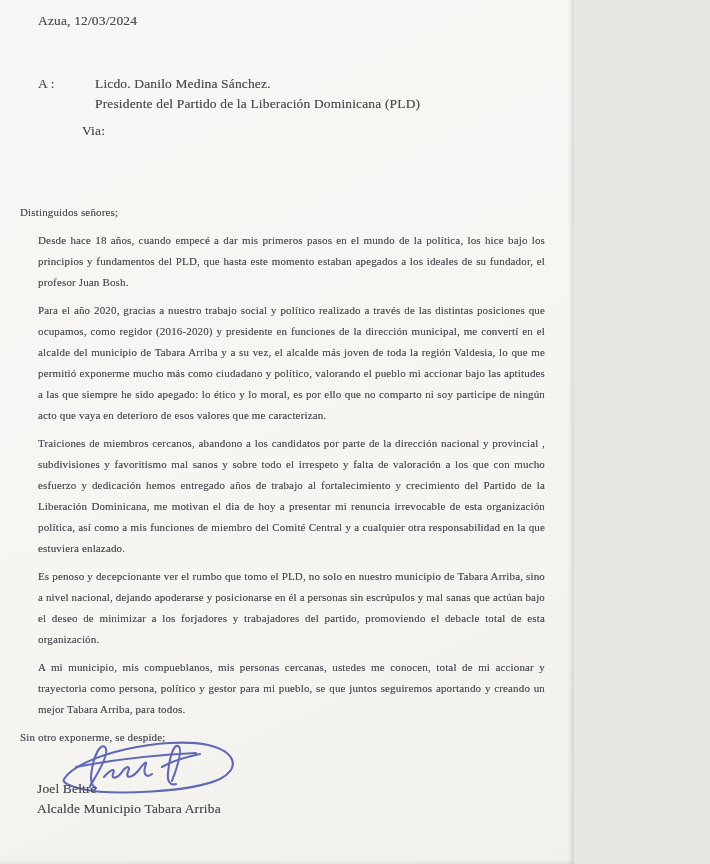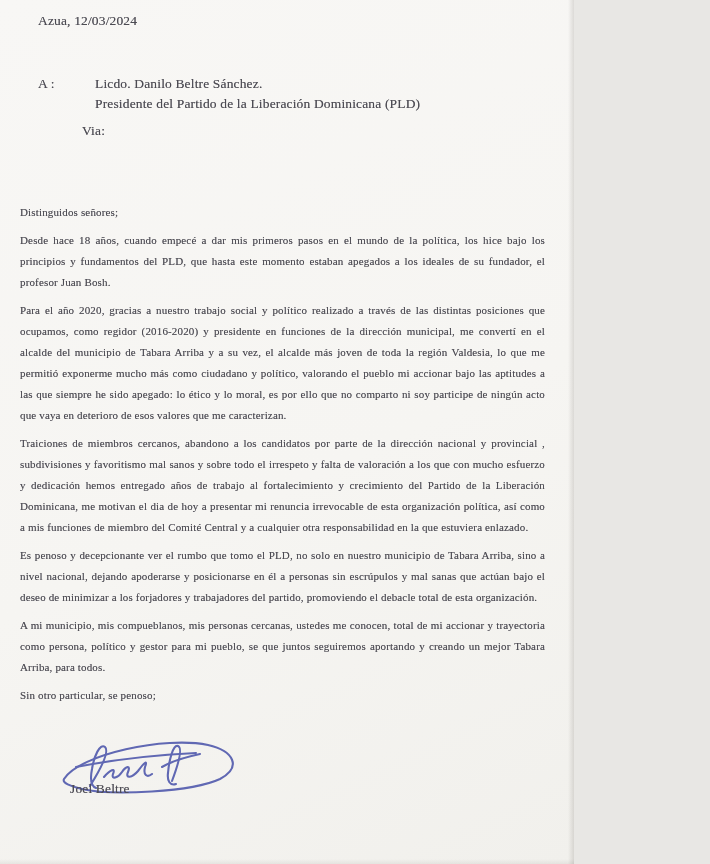--- a/index.html
+++ b/index.html
@@ -54,83 +54,83 @@
   .body-block {
     position: absolute;
     top: 202px;
     left: 20px;
     right: 29px;
     font-size: 11px;
     line-height: 21px;
   }
   .salutation { margin: 0 0 7px 0; }
   .para {
-    margin: 0 0 7px 0;
+    margin: 0 0 7px 18px;
     text-align: justify;
     text-justify: inter-word;
   }
   .closing { margin: 0; }
   .signature-svg {
     position: absolute;
     left: 50px;
     top: 734px;
     width: 195px;
     height: 62px;
   }
   .sig-block {
     position: absolute;
     left: 37px;
     top: 779px;
     font-size: 13.5px;
     line-height: 20px;
-    margin-left: 33px;
   }
 </style>
 </head>
 <body>
 
 <div class="page">
 
   <div class="date-line scan-text">Azua, 12/03/2024</div>
 
   <div class="addr addr-to scan-text">
     <div class="lbl">A :</div>
     <div class="lines">
-      <div>Licdo. Danilo Beltre Sánchez.</div>
+      <div>Licdo. Danilo Medina Sánchez.</div>
       <div>Presidente del Partido de la Liberación Dominicana (PLD)</div>
     </div>
   </div>
 
   <div class="addr addr-via scan-text">
     <div class="lbl">Via:</div>
   </div>
 
   <div class="body-block scan-text">
     <p class="salutation">Distinguidos señores;</p>
     <p class="para">Desde hace 18 años, cuando empecé a dar mis primeros pasos en el mundo de la política, los hice bajo los principios y fundamentos del PLD, que hasta este momento estaban apegados a los ideales de su fundador, el profesor Juan Bosh.</p>
     <p class="para">Para el año 2020, gracias a nuestro trabajo social y político realizado a través de las distintas posiciones que ocupamos, como regidor (2016-2020) y presidente en funciones de la dirección municipal, me convertí en el alcalde del municipio de Tabara Arriba y a su vez, el alcalde más joven de toda la región Valdesia, lo que me permitió exponerme mucho más como ciudadano y político, valorando el pueblo mi accionar bajo las aptitudes a las que siempre he sido apegado: lo ético y lo moral, es por ello que no comparto ni soy participe de ningún acto que vaya en deterioro de esos valores que me caracterizan.</p>
     <p class="para">Traiciones de miembros cercanos, abandono a los candidatos por parte de la dirección nacional y provincial , subdivisiones y favoritismo mal sanos y sobre todo el irrespeto y falta de valoración a los que con mucho esfuerzo y dedicación hemos entregado años de trabajo al fortalecimiento y crecimiento del Partido de la Liberación Dominicana, me motivan el dia de hoy a presentar mi renuncia irrevocable de esta organización política, así como a mis funciones de miembro del Comité Central y a cualquier otra responsabilidad en la que estuviera enlazado.</p>
     <p class="para">Es penoso y decepcionante ver el rumbo que tomo el PLD, no solo en nuestro municipio de Tabara Arriba, sino a nivel nacional, dejando apoderarse y posicionarse en él a personas sin escrúpulos y mal sanas que actúan bajo el deseo de minimizar a los forjadores y trabajadores del partido, promoviendo el debacle total de esta organización.</p>
     <p class="para">A mi municipio, mis compueblanos, mis personas cercanas, ustedes me conocen, total de mi accionar y trayectoria como persona, político y gestor para mi pueblo, se que juntos seguiremos aportando y creando un mejor Tabara Arriba, para todos.</p>
-    <p class="closing">Sin otro particular, se penoso;</p>
+    <p class="closing">Sin otro exponerme, se despide;</p>
   </div>
 
   <svg class="signature-svg" viewBox="0 0 195 62" fill="none" xmlns="http://www.w3.org/2000/svg">
     <g stroke="#4c55ab" stroke-width="2.1" stroke-linecap="round" stroke-linejoin="round" opacity="0.88">
 
       <path d="M 14,45 C 30,20 115,2 158,11 C 184,17 192,33 170,45 C 142,58 62,62 32,55 C 20,52 12,49 14,45"></path>
 
       <path d="M 40,52 C 50,36 60,18 55,13 C 50,9 44,22 42,35 C 40,45 41,52 46,54"></path>
 
       <path d="M 54,43 C 60,36 66,33 63,40 C 61,46 68,44 72,38 C 76,32 81,31 78,38 C 75,45 82,44 88,37 C 94,29 98,25 95,33 C 93,41 97,44 102,40"></path>
 
       <path d="M 26,33 C 62,26 104,21 146,19"></path>
 
       <path d="M 122,47 C 128,31 133,14 128,12 C 123,10 119,27 118,39 C 117,47 120,52 126,50"></path>
       <path d="M 112,33 C 122,27 136,23 150,20"></path>
     </g>
   </svg>
 
   <div class="sig-block scan-text">
     <div>Joel Beltre</div>
+    <div>Alcalde Municipio Tabara Arriba</div>
   </div>
 
 </div>
 
 </body></html>

